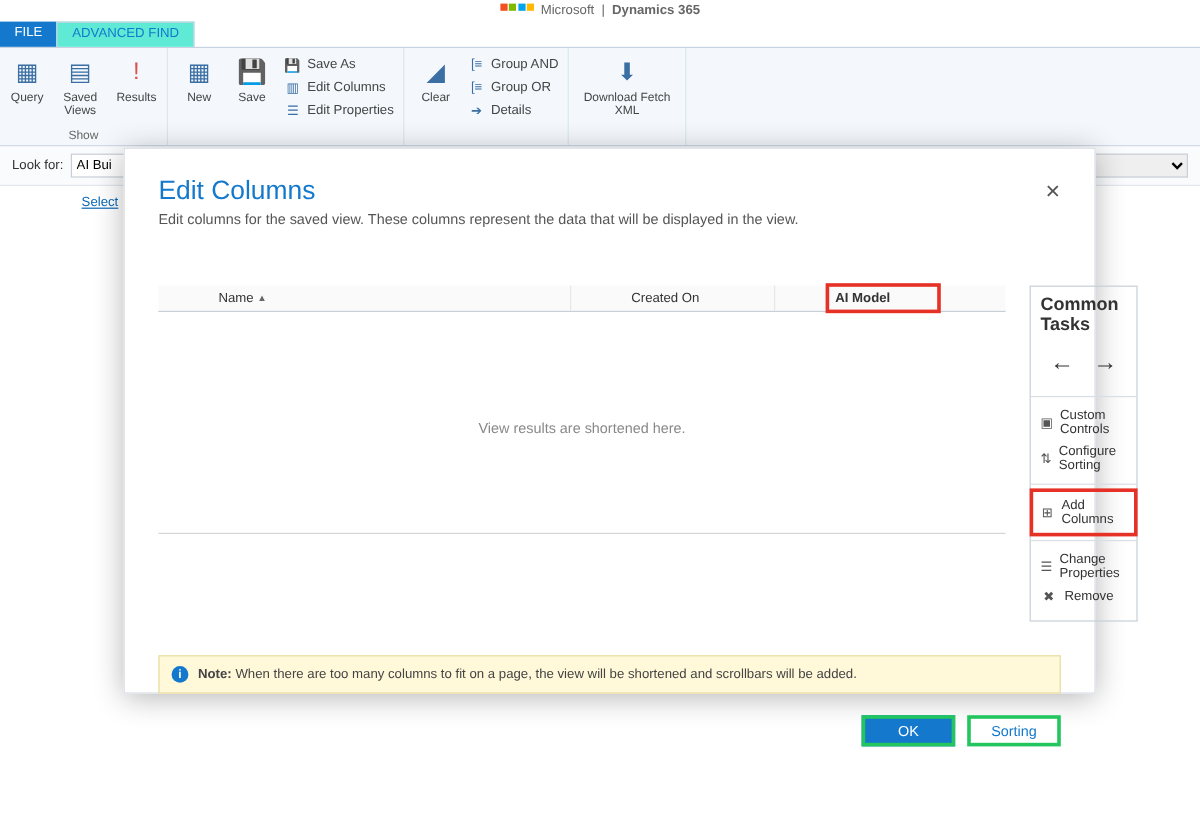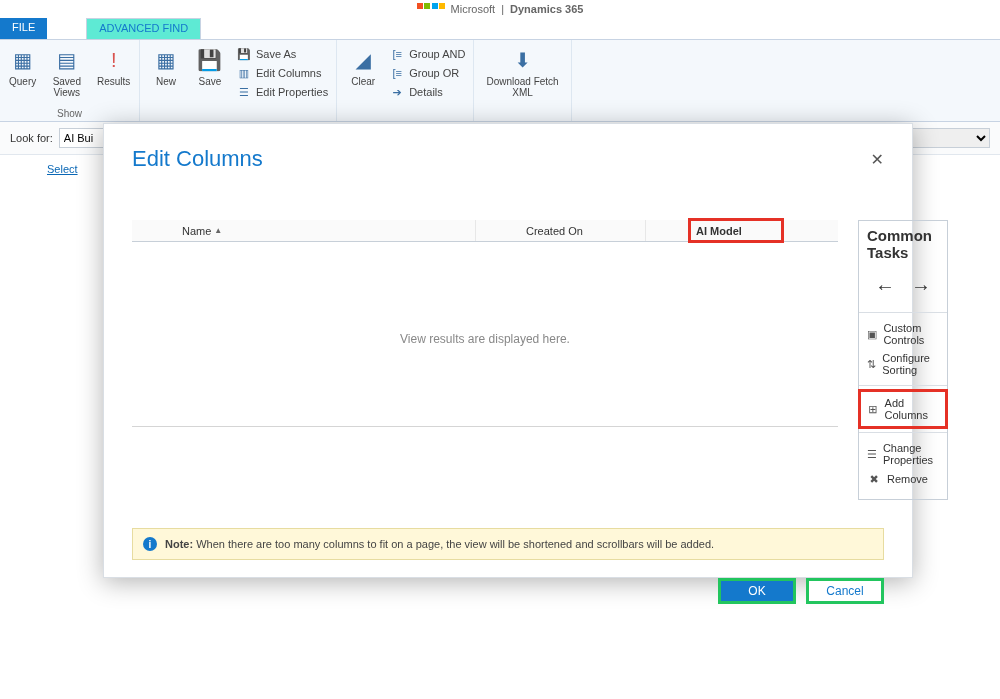--- a/index.html
+++ b/index.html
@@ -3,41 +3,41 @@
 <meta charset="utf-8">
 <style>
   * { box-sizing: border-box; margin: 0; padding: 0; font-family: "Segoe UI", Tahoma, Geneva, sans-serif; }
   body { background: #fff; width: 1000px; height: 699px; overflow: hidden; font-size: 12px; color: #333; position: relative; }
 
   .top-brand { height: 18px; text-align: right; font-size: 11px; color: #666; display:flex; align-items:center; justify-content:center; gap:6px; }
   .ms-logo { display:inline-flex; gap:1px; }
   .ms-logo span { width:6px; height:6px; display:inline-block; }
   .ms-logo .r { background:#f25022; } .ms-logo .g { background:#7fba00; } .ms-logo .b { background:#00a4ef; } .ms-logo .y { background:#ffb900; }
 
-  .tab-strip { display:flex; height:22px; border-bottom:1px solid #c7d3e3; background:#fff;gap:39px; }
+  .tab-strip { display:flex; height:22px; border-bottom:1px solid #c7d3e3; background:#fff; }
   .tab { padding:3px 12px; font-size:11px; cursor:pointer; }
   .tab.file { background:#1479cc; color:#fff; }
   .tab.active { background:#5eead4; border:1px solid #c7d3e3; border-bottom:none; color:#1479cc; }
 
   .ribbon { background:#f4f8fc; height:82px; border-bottom:1px solid #c7d3e3; display:flex; }
   .ribbon-group { border-right:1px solid #dde7f1; padding:4px 8px 2px 8px; display:flex; flex-direction:column; align-items:center; }
   .ribbon-group-row { display:flex; gap:8px; }
   .ribbon-btn-lg { display:flex; flex-direction:column; align-items:center; gap:2px; cursor:pointer; padding:2px 4px; }
   .ribbon-btn-lg .glyph { width:28px; height:28px; display:flex; align-items:center; justify-content:center; color:#3b6fa3; font-size:20px; }
   .ribbon-btn-lg .lbl { font-size:10px; color:#444; text-align:center; line-height:1.1; }
   .ribbon-stack { display:flex; flex-direction:column; gap:3px; align-items:flex-start; }
   .ribbon-btn-sm { display:flex; align-items:center; gap:4px; cursor:pointer; font-size:11px; color:#444; }
   .ribbon-btn-sm .glyph { width:16px; height:16px; display:flex; align-items:center; justify-content:center; color:#3b6fa3; }
   .group-caption { font-size:10px; color:#666; margin-top:auto; text-align:center; }
 
   .lookfor-row { display:flex; align-items:center; gap:6px; padding:6px 10px; font-size:11px; color:#333; background:#fafbfc; border-bottom:1px solid #e1e7ee; }
   .lookfor-select { border:1px solid #c7cfd8; height:20px; padding:1px 4px; font-size:11px; width:60px; }
   .use-view-select { border:1px solid #c7cfd8; height:20px; flex:1; max-width:700px; }
 
-  .select-link { color:#0a67b5; text-decoration:underline; font-size:11px; padding:8px 0 0 47px; cursor:pointer; display:inline-block; }
+  .select-link { color:#0a67b5; text-decoration:underline; font-size:11px; padding:8px 0 0 68px; cursor:pointer; display:inline-block; }
 
   
   .dialog { position:absolute; left:103px; top:123px; width:810px; height:455px; background:#fff; box-shadow:0 4px 24px rgba(0,0,0,0.3); border:1px solid #d9dee4; padding:22px 28px 20px 28px; display:flex; flex-direction:column; }
   .dialog-title { color:#1479cc; font-size:22px; font-weight:400; }
   .dialog-sub { color:#555; font-size:12px; margin-top:4px; }
   .close-x { position:absolute; right:28px; top:26px; font-size:16px; color:#555; cursor:pointer; }
 
   .dialog-body { display:flex; gap:20px; margin-top:48px; }
   .col-area { flex:1; }
   .col-headers { display:flex; border-bottom:1px solid #c7cfd8; background:#fafafa; height:22px; align-items:center; font-size:11px; color:#333; }
@@ -177,37 +177,38 @@
   <input class="lookfor-select" value="AI Bui" style="">
   <div style="flex:1"></div>
   <select class="use-view-select"></select>
 </div>
 <span class="select-link">Select</span>
 
 
 <div class="dialog">
   <span class="close-x">✕</span>
   <div class="dialog-title">Edit Columns</div>
+  <div class="dialog-sub">Edit columns for the saved view. These columns represent the data that will be displayed in the view.</div>
 
   <div class="dialog-body">
     <div class="col-area">
       <div class="col-headers">
         <div class="col-h name">
           <span>Name</span>
           <span class="sort-tri">▲</span>
         </div>
         <div class="col-h created">
           <span>Created On</span>
         </div>
         <div class="col-h ai">
           <span>AI Model</span>
         </div>
         <div class="col-h" style="flex:1;border-right:none"></div>
       </div>
-      <div class="results-placeholder">View results are displayed here.</div>
+      <div class="results-placeholder">View results are shortened here.</div>
       <div class="col-footer-line"></div>
     </div>
 
     <div class="tasks">
       <div class="tasks-box">
         <div class="tasks-title">Common Tasks</div>
         <div class="arrow-row">
           <span class="arrow-btn">←</span>
           <span class="arrow-btn">→</span>
         </div>
@@ -238,18 +239,18 @@
     </div>
   </div>
 
   <div class="note-bar">
     <span class="note-ic">i</span>
     <span><b>Note:</b> <span>When there are too many columns to fit on a page, the view will be shortened and scrollbars will be added.</span></span>
   </div>
 
   <div class="dialog-actions">
     <button class="btn primary">OK</button>
-    <button class="btn">Cancel</button>
+    <button class="btn">Sorting</button>
   </div>
 </div>
 
 
 
 
 </body></html>

